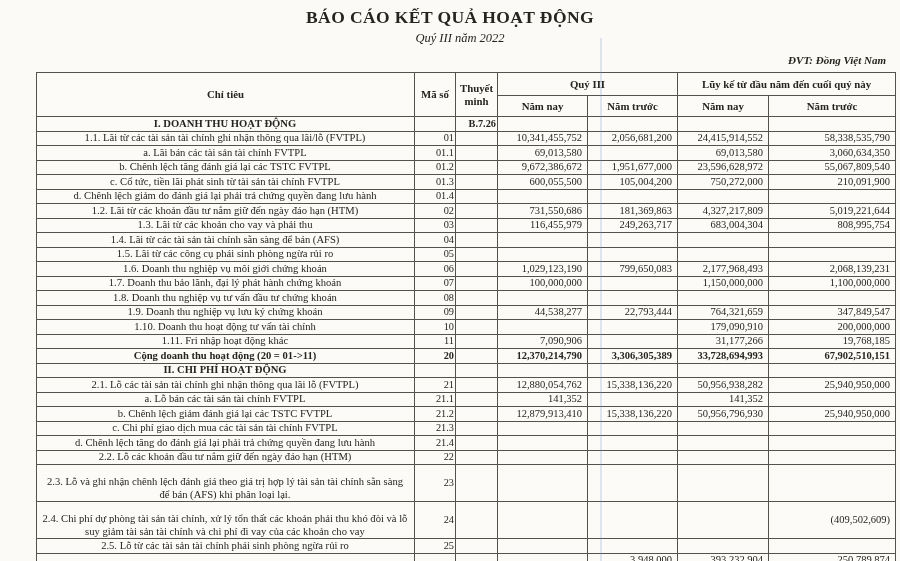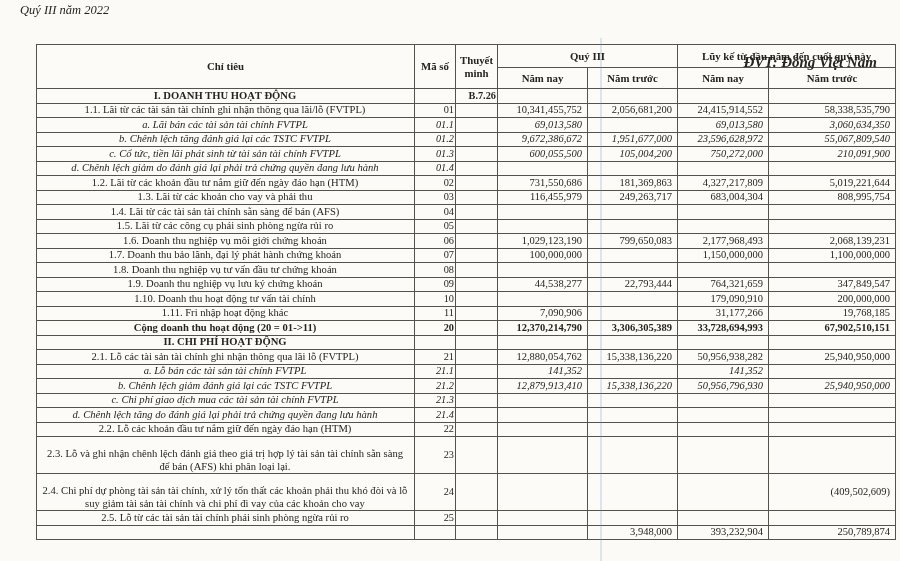--- a/index.html
+++ b/index.html
@@ -4,52 +4,53 @@
 <style>
   * { margin:0; padding:0; box-sizing:border-box; }
   html,body { width:900px; height:561px; overflow:hidden; }
   body {
     background:#fbfaf6;
     font-family:"Liberation Serif","DejaVu Serif",serif;
     color:#26241f;
     position:relative;
   }
   .title { text-align:center; font-weight:bold; font-size:17.5px; margin-top:7px; letter-spacing:.4px; }
-  .subtitle { text-align:left; font-style:italic; font-size:12.5px; margin-top:3px;padding-left:20px; }
-  .dvt { position:absolute; top:54px; right:23px; font-style:italic; font-weight:bold; font-size:15px; }
+  .subtitle { text-align:center; font-style:italic; font-size:12.5px; margin-top:3px;padding-left:20px; }
+  .dvt { position:absolute; top:54px; right:14px; font-style:italic; font-weight:bold; font-size:11px; }
   table {
     border-collapse:collapse; table-layout:fixed;
     width:859px; margin:26px 0 0 36px;
     border:1.5px solid #3d3b35;
     background:#fcfbf8;
   }
   th, td { border:1px solid #55524b; }
   thead th { font-size:10.8px; font-weight:bold; text-align:center; line-height:1.15; padding:1px 2px; }
   thead tr:first-child th { height:23px; }
   thead tr:last-child th { height:21px; }
   tbody td {
     font-size:10.6px; height:14.5px; line-height:12px;
     padding:0 5px; overflow:hidden; vertical-align:middle;
   }
   td.cell-left  { text-align:center;  white-space:nowrap; padding-left:4px; }
   td.cell-center{ text-align:right; padding:0 1px; font-size:10.3px; }
   td.cell-right { text-align:right; padding-right:5px; white-space:nowrap; font-size:10.5px; }
   tr.two-line td { height:28.5px; }
   tr.two-line td.cell-left { white-space:normal; line-height:12.5px; padding-top:11px; }
-  tr.row-sub td { font-style:italic; }
+  tr.row-sub td { }
   tr.row-section td, tr.row-total td { font-weight:bold; }
   .blue-line {
     position:absolute; left:600px; top:38px; width:2px; height:523px;
     background:rgba(105,140,200,.20); pointer-events:none;
   }
 </style>
 </head>
 <body>
 
 <div class="page">
+  <div class="title">BÁO CÁO KẾT QUẢ HOẠT ĐỘNG</div>
   <div class="subtitle">Quý III năm 2022</div>
   <div class="dvt">ĐVT: Đồng Việt Nam</div>
 
   <table>
     <colgroup>
       <col style="width:378px">
         <col style="width:41px">
         <col style="width:42px">
       <col style="width:90px">
         <col style="width:90px">

